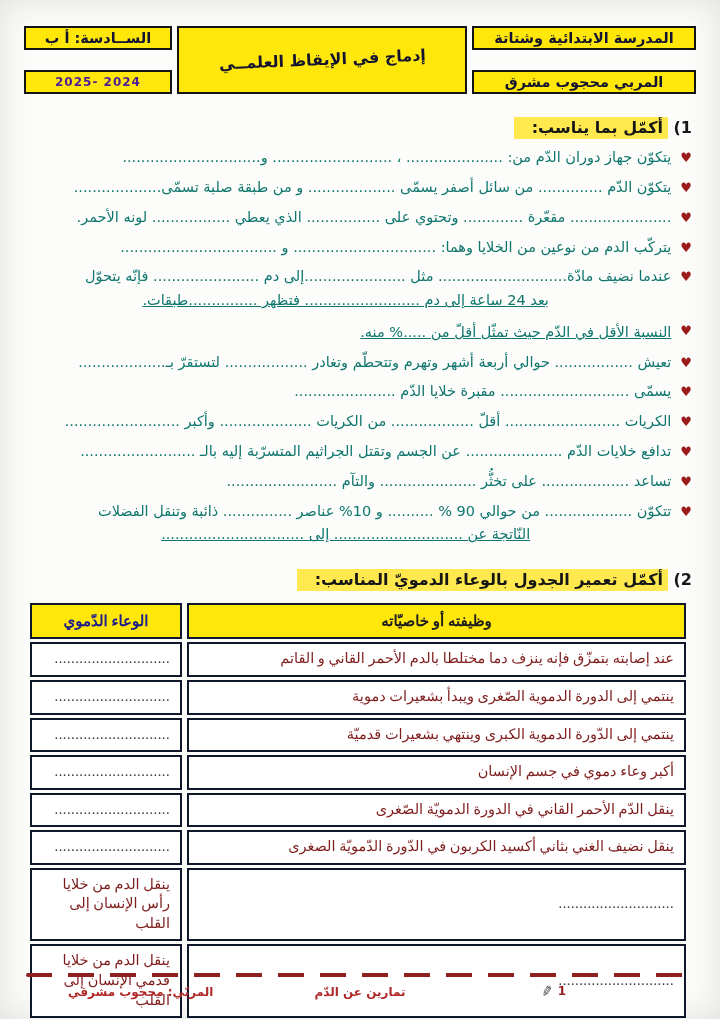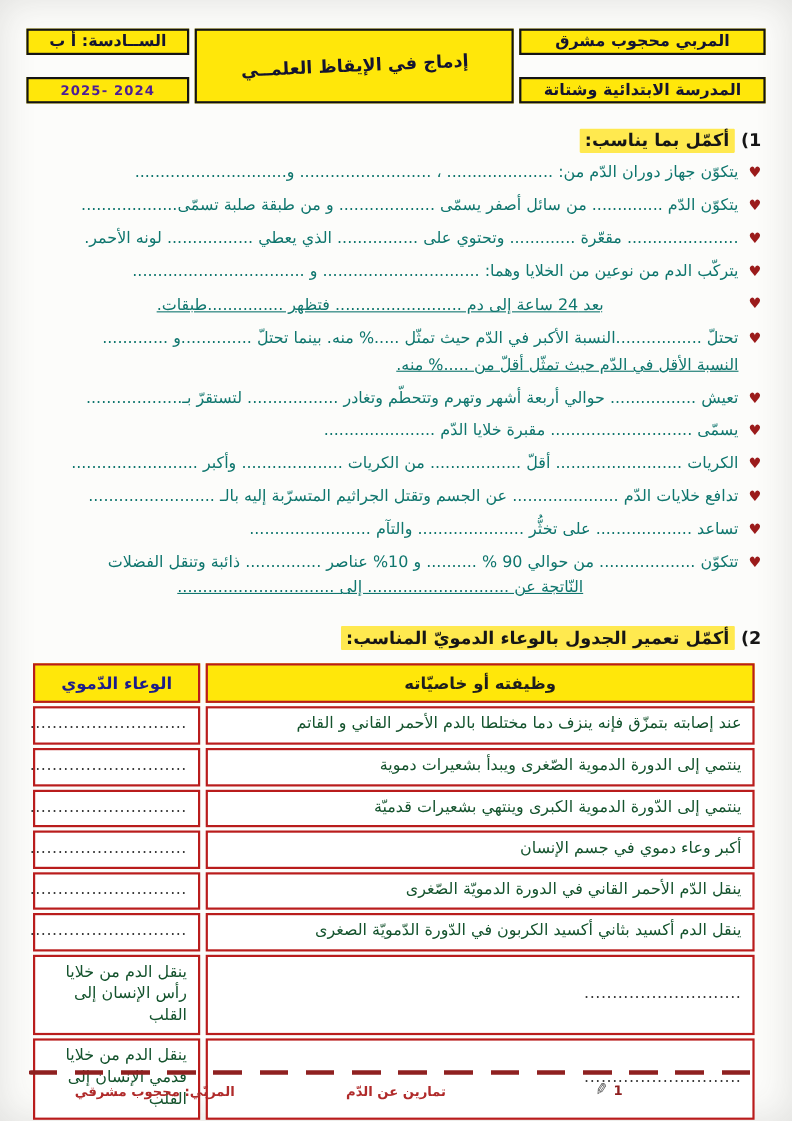--- a/index.html
+++ b/index.html
@@ -24,41 +24,41 @@
     display:flex;align-items:center;justify-content:center;
     font-weight:bold;font-size:14.5px;color:#141430;
     padding:1px 6px;text-align:center;line-height:1.25;
   }
   .hcell.tall{min-height:56px;font-size:16px;}
   .hcell.tall .tilt{display:inline-block;transform:rotate(-2.5deg);}
   .hcell.year{color:#4c1d95;font-size:12px;letter-spacing:1px;}
   
   .content{padding:0 28px 0 20px;}
   .q-head{margin:24px 0 10px 0;font-size:16px;font-weight:bold;color:#161616;}
-  .q-head .hl{background:#ffe94f;padding:1px 5px 2px 5px;border-radius:1px;}
+  .q-head .hl{background:#ffe94f;padding:1px 5px 2px 18px;border-radius:1px;}
   .bullets{margin-top:4px;}
   .bullet{display:flex;align-items:flex-start;gap:9px;margin-bottom:8px;}
   .heart{color:#9b1b1b;font-size:13px;line-height:1.6;flex:0 0 auto;padding-top:1px;}
   .btext{flex:1 1 auto;font-size:14.5px;line-height:1.5;color:#0f766e;}
   .btext .l2{margin-top:2px;text-decoration:underline;}
   .btext .l2.center{text-align:center;}
   
   .q2-table{
     margin:14px 6px 0 10px;
     display:grid;
     grid-template-columns:1fr 152px;
     gap:3px 5px;
   }
   .tcell{
-    border:2px solid #b91c1c;background:#fff;
+    border:2px solid #0f172a;background:#fff;
     font-size:14.5px;line-height:1.35;
     padding:5px 10px 6px 10px;
-    display:flex;align-items:center;
-  }
-  .tcell.func{justify-content:flex-start;text-align:right;color:#14532d;}
+    display:flex;align-items:center;font-family:Liberation Serif, serif;
+  }
+  .tcell.func{justify-content:flex-start;text-align:right;color:#7f1d1d;}
   .tcell.vessel{justify-content:flex-start;color:#3a3a3a;letter-spacing:.5px;}
   .tcell.th{
     background:#ffe70a;font-weight:bold;justify-content:center;text-align:center;
     font-size:15px;padding:6px 8px;
   }
   .tcell.th.vessel-h{color:#1c1c8a;}
   
   .footer{position:absolute;left:26px;right:26px;bottom:8px;height:38px;}
   .dash-line{
     height:4px;width:100%;
@@ -71,22 +71,22 @@
   .f-page{position:absolute;right:128px;top:0;color:#8f2020;display:flex;gap:5px;align-items:center;flex-direction:row;}
   .pen{color:#4a4a4a;display:inline-block;transform:scaleX(-1) rotate(12deg);font-size:14px;}
   .f-num{direction:ltr;}
   .ltr{direction:ltr;unicode-bidi:isolate;}
 </style>
 </head>
 <body>
 
 <div class="header-grid">
   <div class="hstack">
+    <div class="hcell">المدرسة الابتدائية وشتاتة</div>
     <div class="hcell">المربي محجوب مشرق</div>
-    <div class="hcell">المدرسة الابتدائية وشتاتة</div>
   </div>
   <div class="hcell tall">
     <span class="tilt">إدماج في الإيقاظ العلمــي</span>
   </div>
   <div class="hstack">
     <div class="hcell">الســادسة: أ ب</div>
     <div class="hcell year">
         <span class="ltr">2025- 2024</span>
       </div>
   </div>
@@ -125,28 +125,28 @@
     <div class="bullet">
       <span class="heart">♥</span>
       <div class="btext">
           <div>يتركّب الدم من نوعين من الخلايا وهما: ............................... و ..................................</div>
         </div>
     </div>
 
     <div class="bullet">
       <span class="heart">♥</span>
       <div class="btext">
+        <div>عندما نضيف مادّة............................ مثل ......................إلى دم ....................... فإنّه يتحوّل</div>
         <div class="l2 center">بعد 24 ساعة إلى دم ......................... فتظهر ...............طبقات.</div>
       </div>
     </div>
 
     <div class="bullet">
       <span class="heart">♥</span>
       <div class="btext">
-        <div>تحتلّ .................النسبة الأكبر في الدّم حيث تمثّل .....% منه. بينما تحتلّ ..............و .............</div>
         <div class="l2">النسبة الأقل في الدّم حيث تمثّل أقلّ من .....% منه.</div>
       </div>
     </div>
 
     <div class="bullet">
       <span class="heart">♥</span>
       <div class="btext">
           <div>تعيش ................. حوالي أربعة أشهر وتهرم وتتحطّم وتغادر .................. لتستقرّ بـ...................</div>
         </div>
     </div>
@@ -206,21 +206,21 @@
 
     <div class="tcell func">ينتمي إلى الدّورة الدموية الكبرى وينتهي بشعيرات قدميّة</div>
     <div class="tcell vessel">............................</div>
 
     <div class="tcell func">أكبر وعاء دموي في جسم الإنسان</div>
     <div class="tcell vessel">............................</div>
 
     <div class="tcell func">ينقل الدّم الأحمر القاني في الدورة الدمويّة الصّغرى</div>
     <div class="tcell vessel">............................</div>
 
-    <div class="tcell func">ينقل الدم أكسيد بثاني أكسيد الكربون في الدّورة الدّمويّة الصغرى</div>
+    <div class="tcell func">ينقل نضيف الغني بثاني أكسيد الكربون في الدّورة الدّمويّة الصغرى</div>
     <div class="tcell vessel">............................</div>
 
     <div class="tcell vessel">............................</div>
 
     <div class="tcell func">ينقل الدم من خلايا رأس الإنسان إلى القلب</div>
     <div class="tcell vessel">............................</div>
 
     <div class="tcell func">ينقل الدم من خلايا قدمي الإنسان إلى القلب</div>
     <div class="tcell vessel">............................</div>
   </div>

